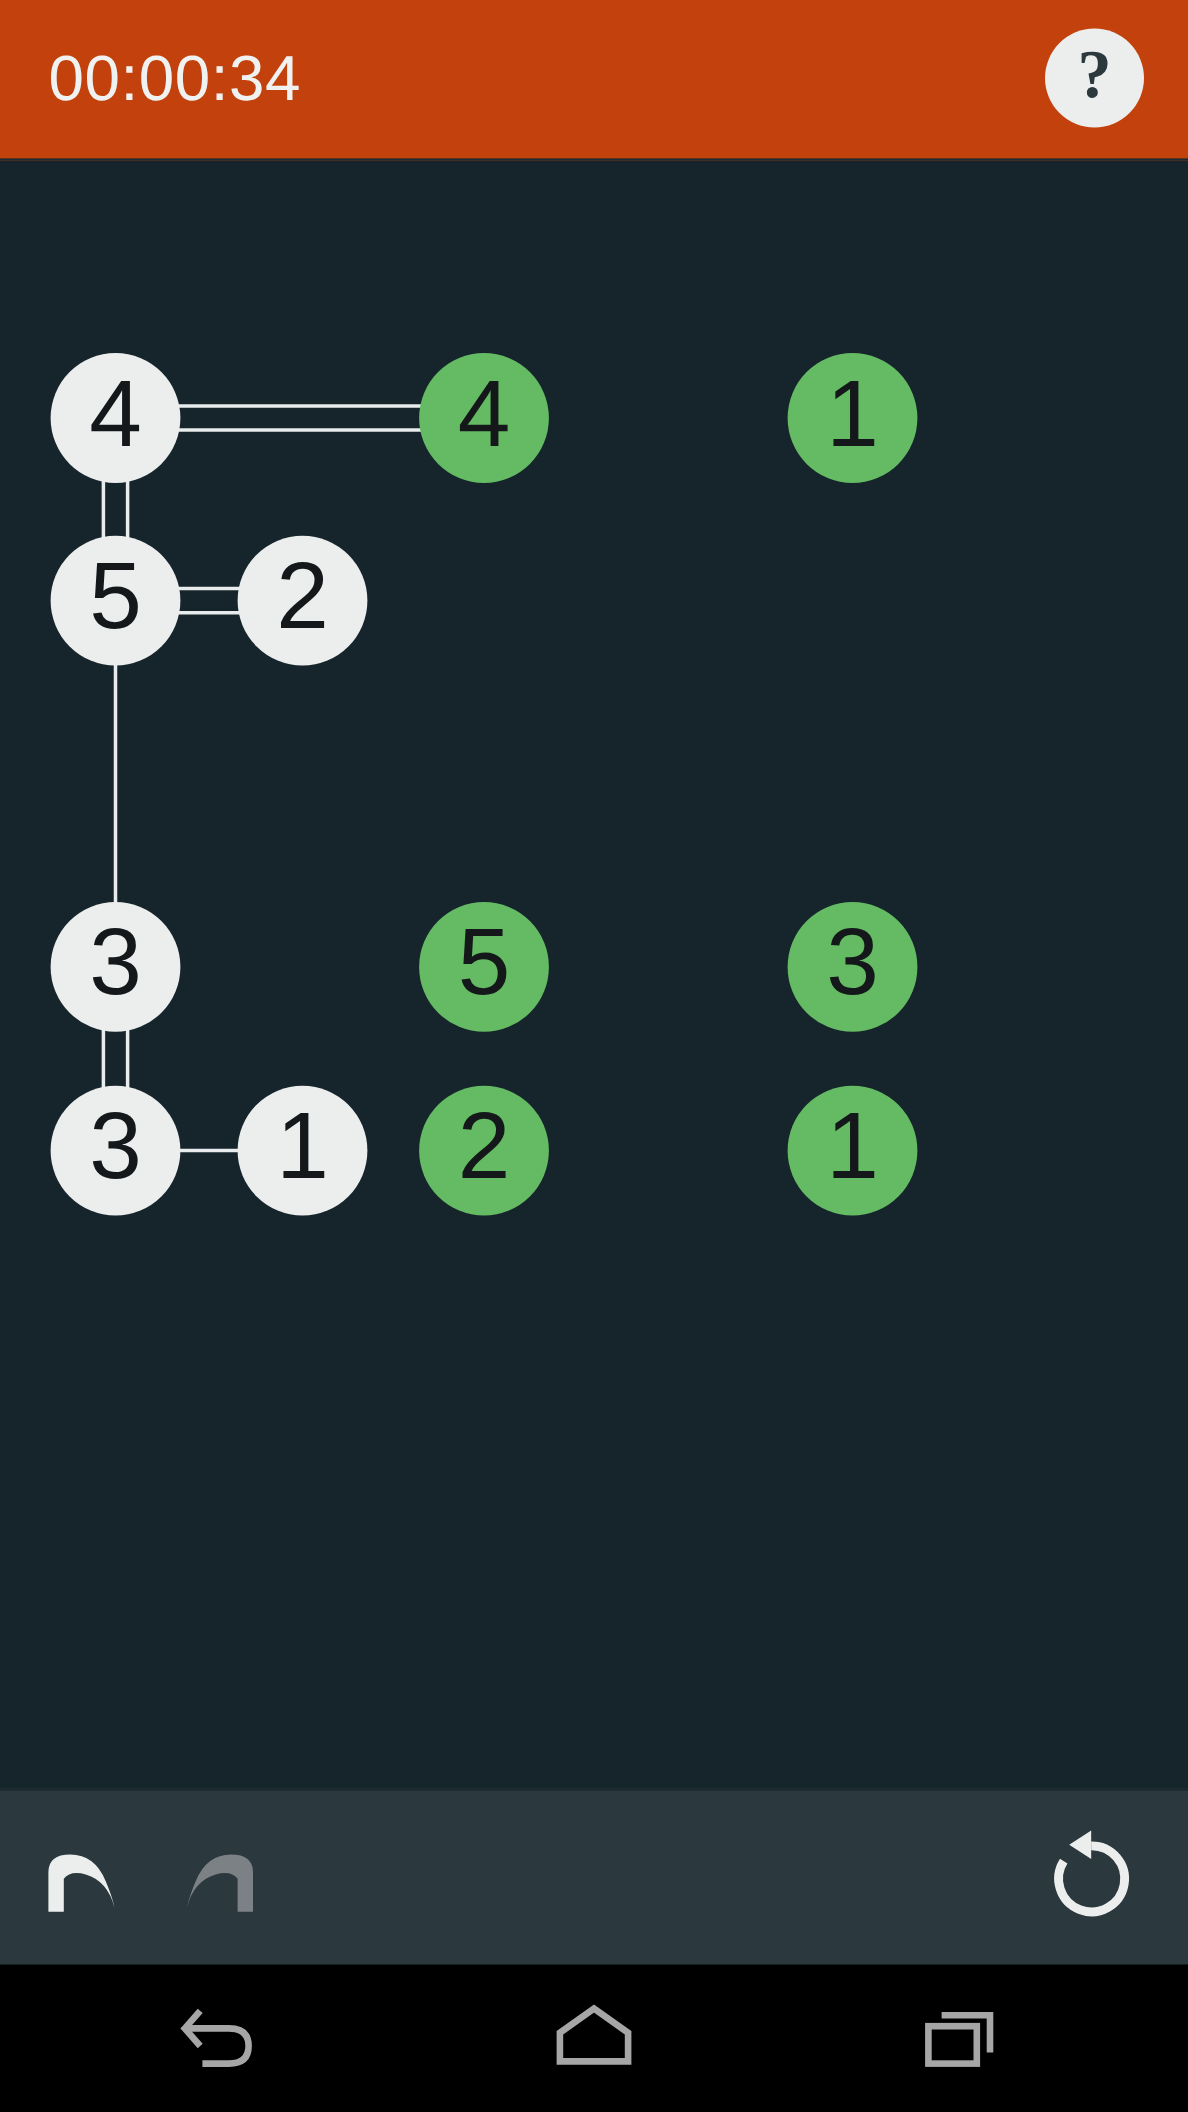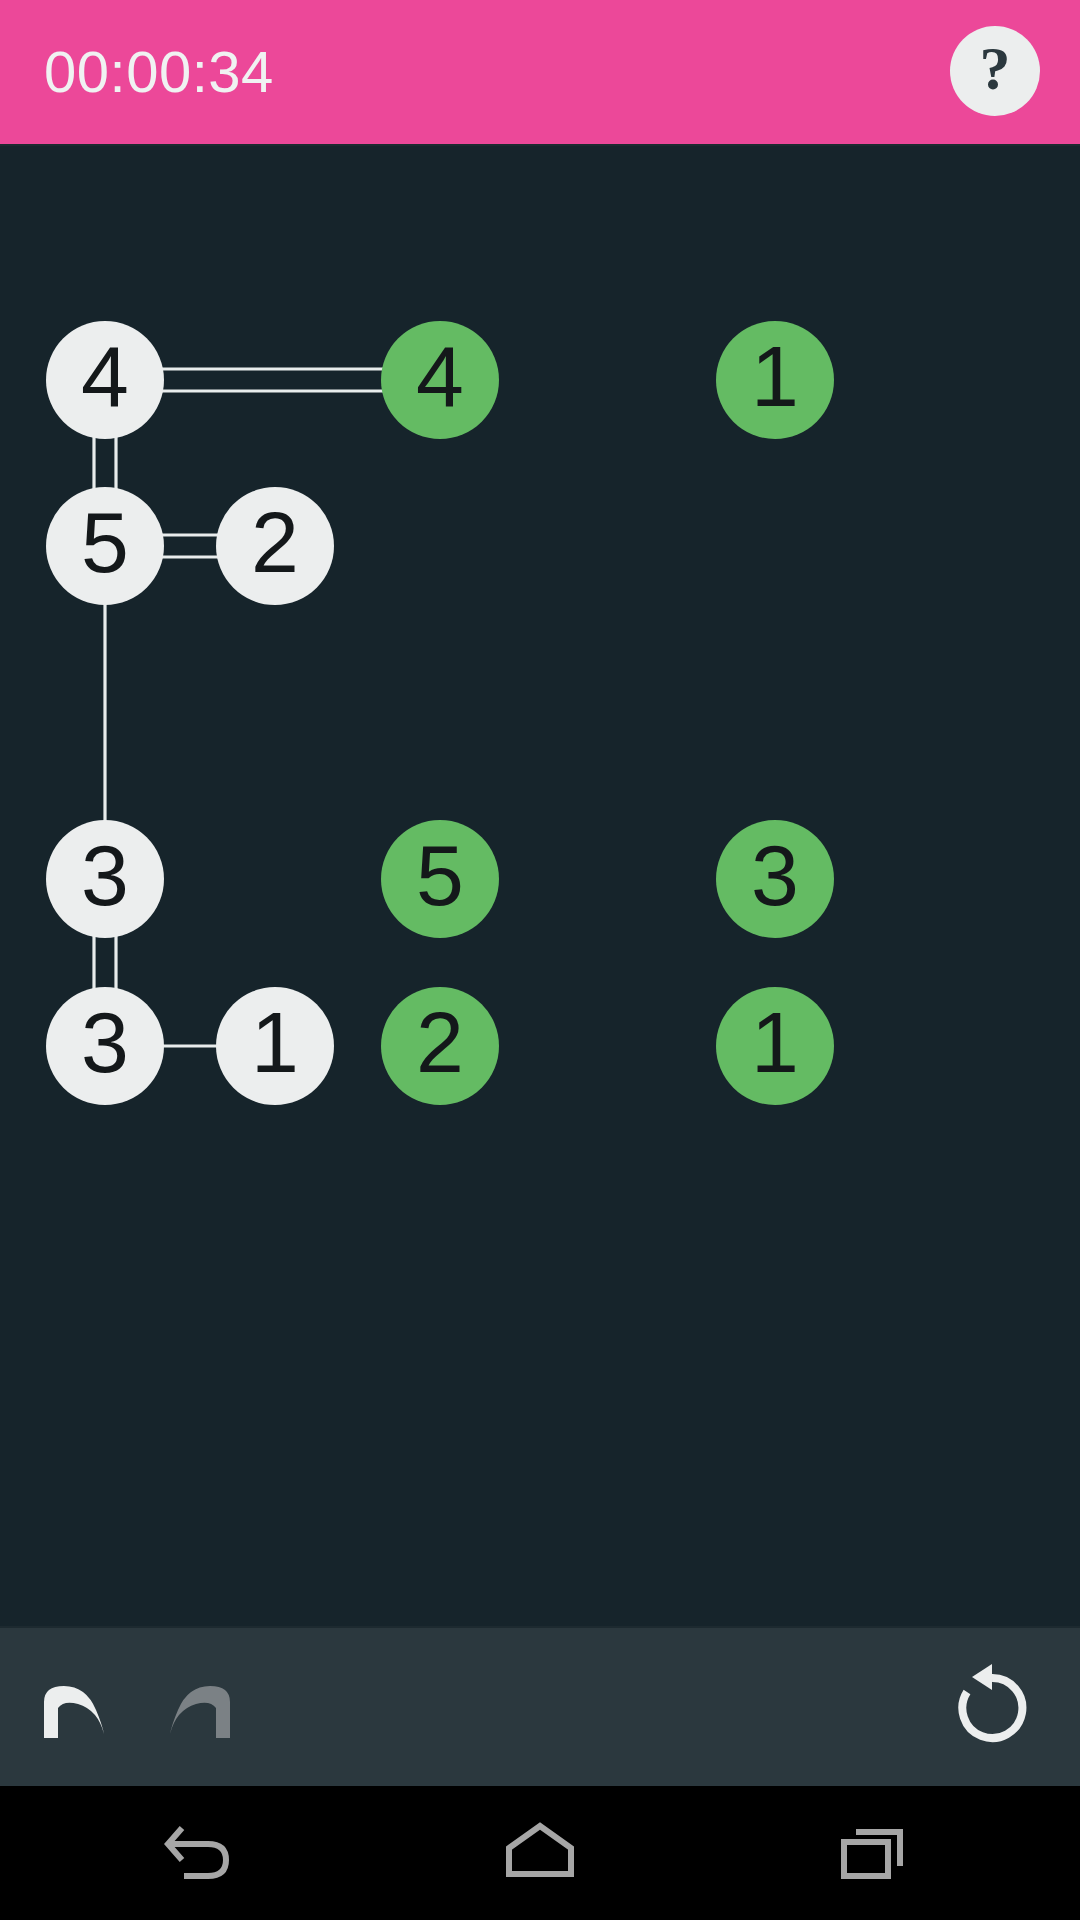--- a/index.html
+++ b/index.html
@@ -17,21 +17,21 @@
     height: 1920px;
     background: #16242b;
   }
 
   
   #topbar {
     position: absolute;
     left: 0; top: 0;
     width: 1080px;
     height: 146px;
-    background: #ec4899;
+    background: #c2410c;
     border-bottom: 2px solid #1d2a30;
   }
   #timer {
     position: absolute;
     left: 44px;
     top: 0;
     height: 144px;
     line-height: 144px;
     font-size: 58px;
     color: #f0f2f2;

